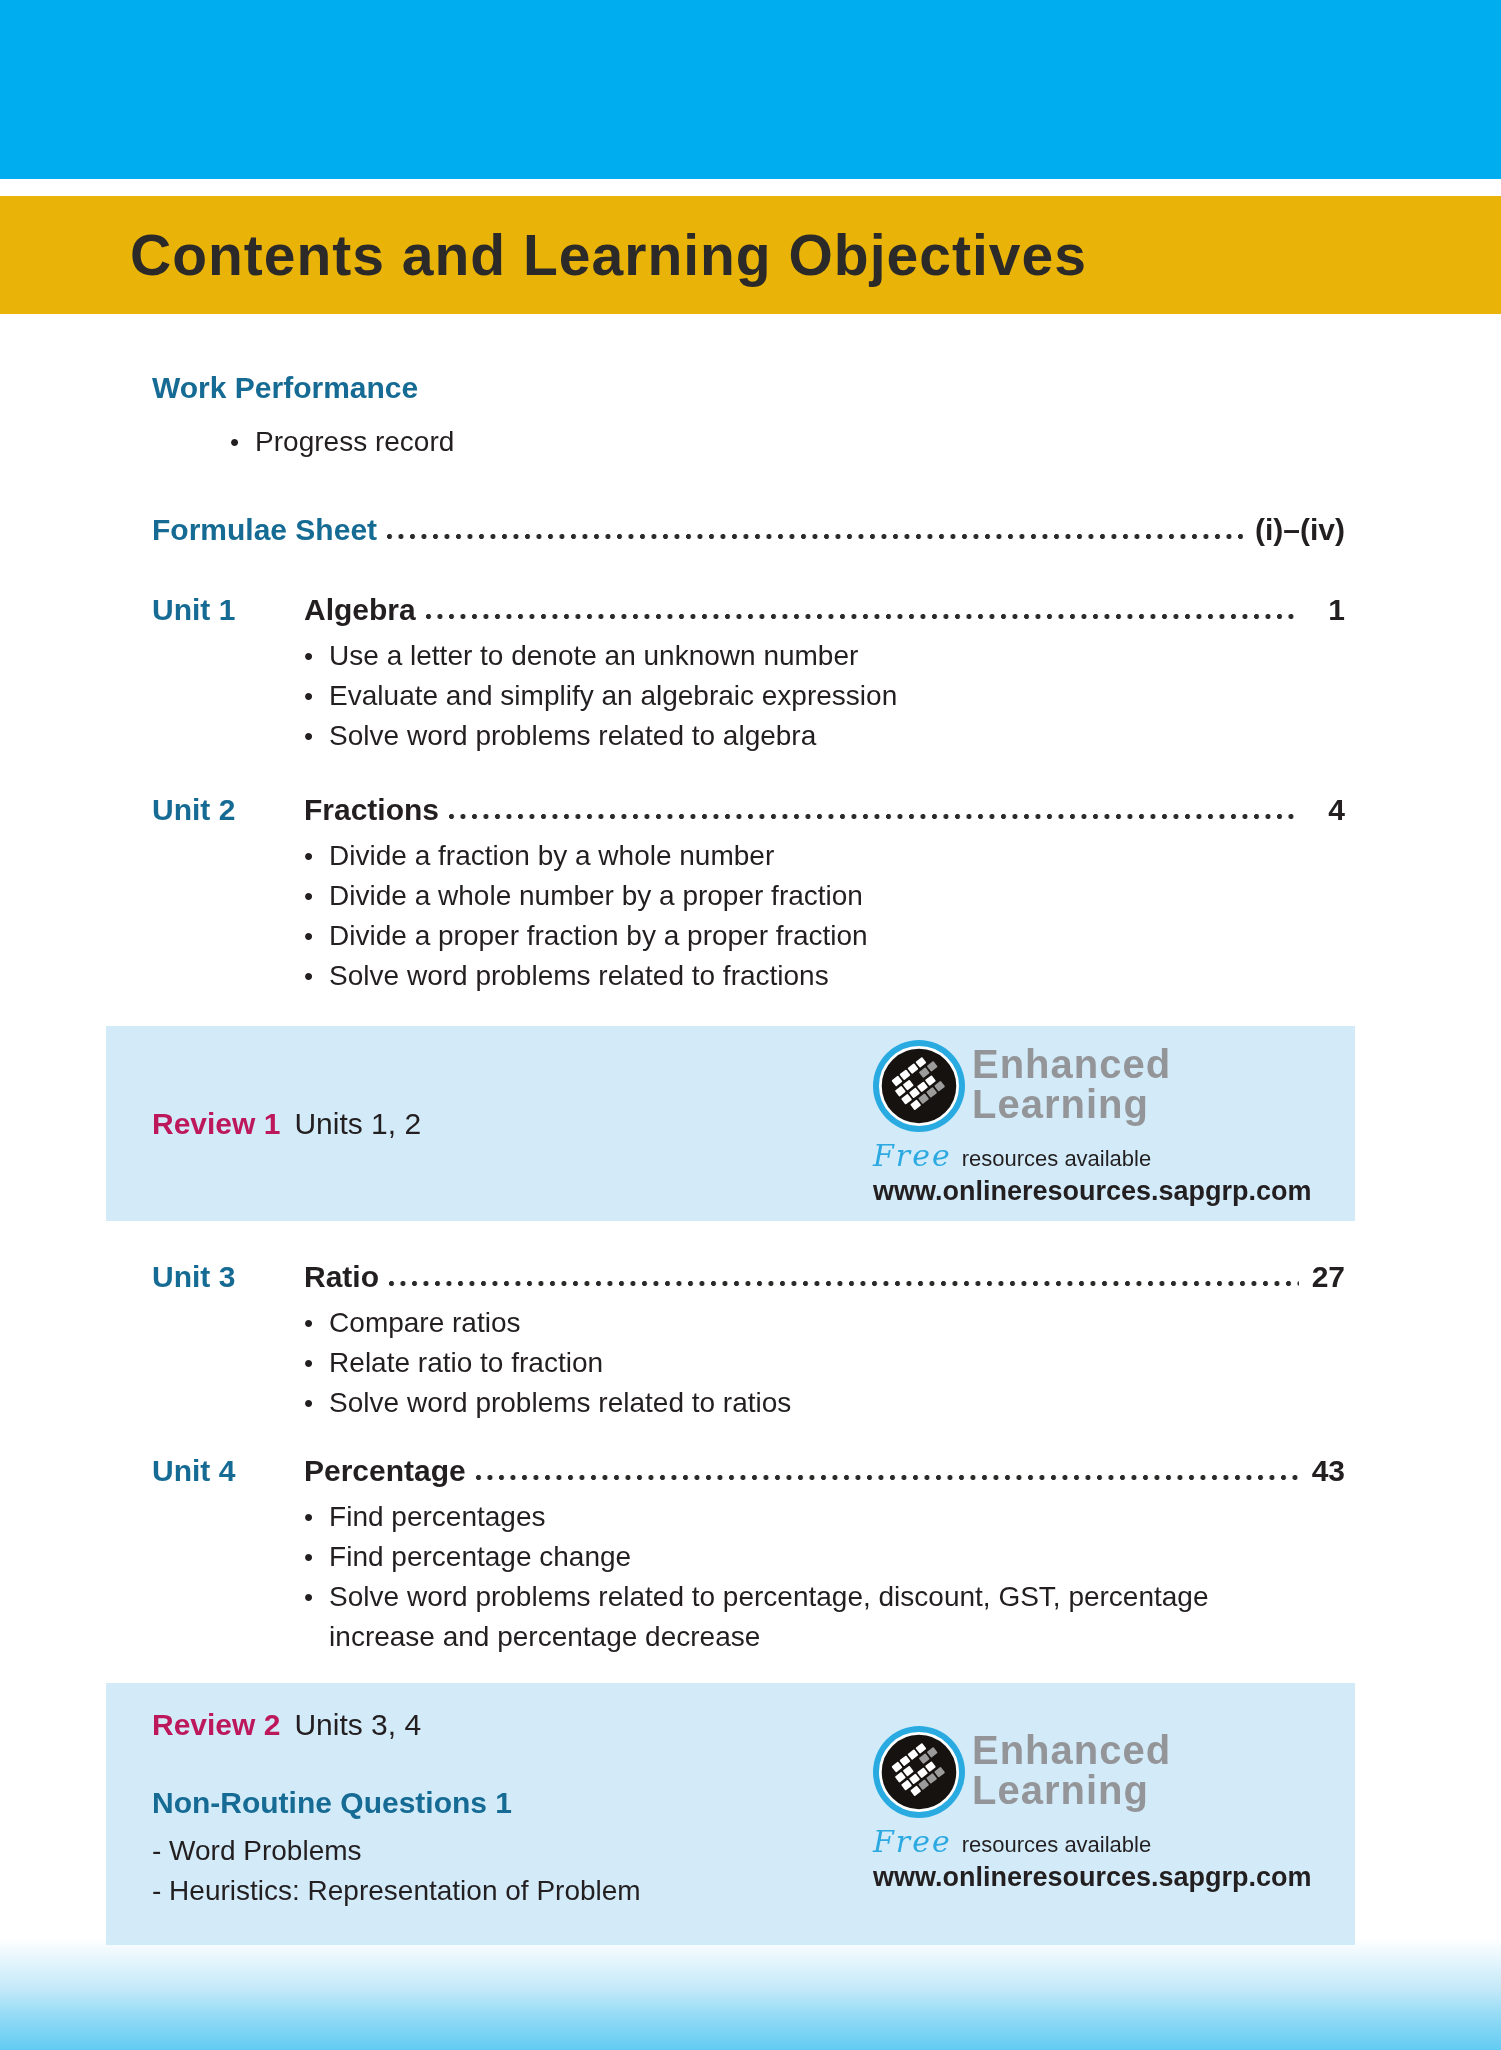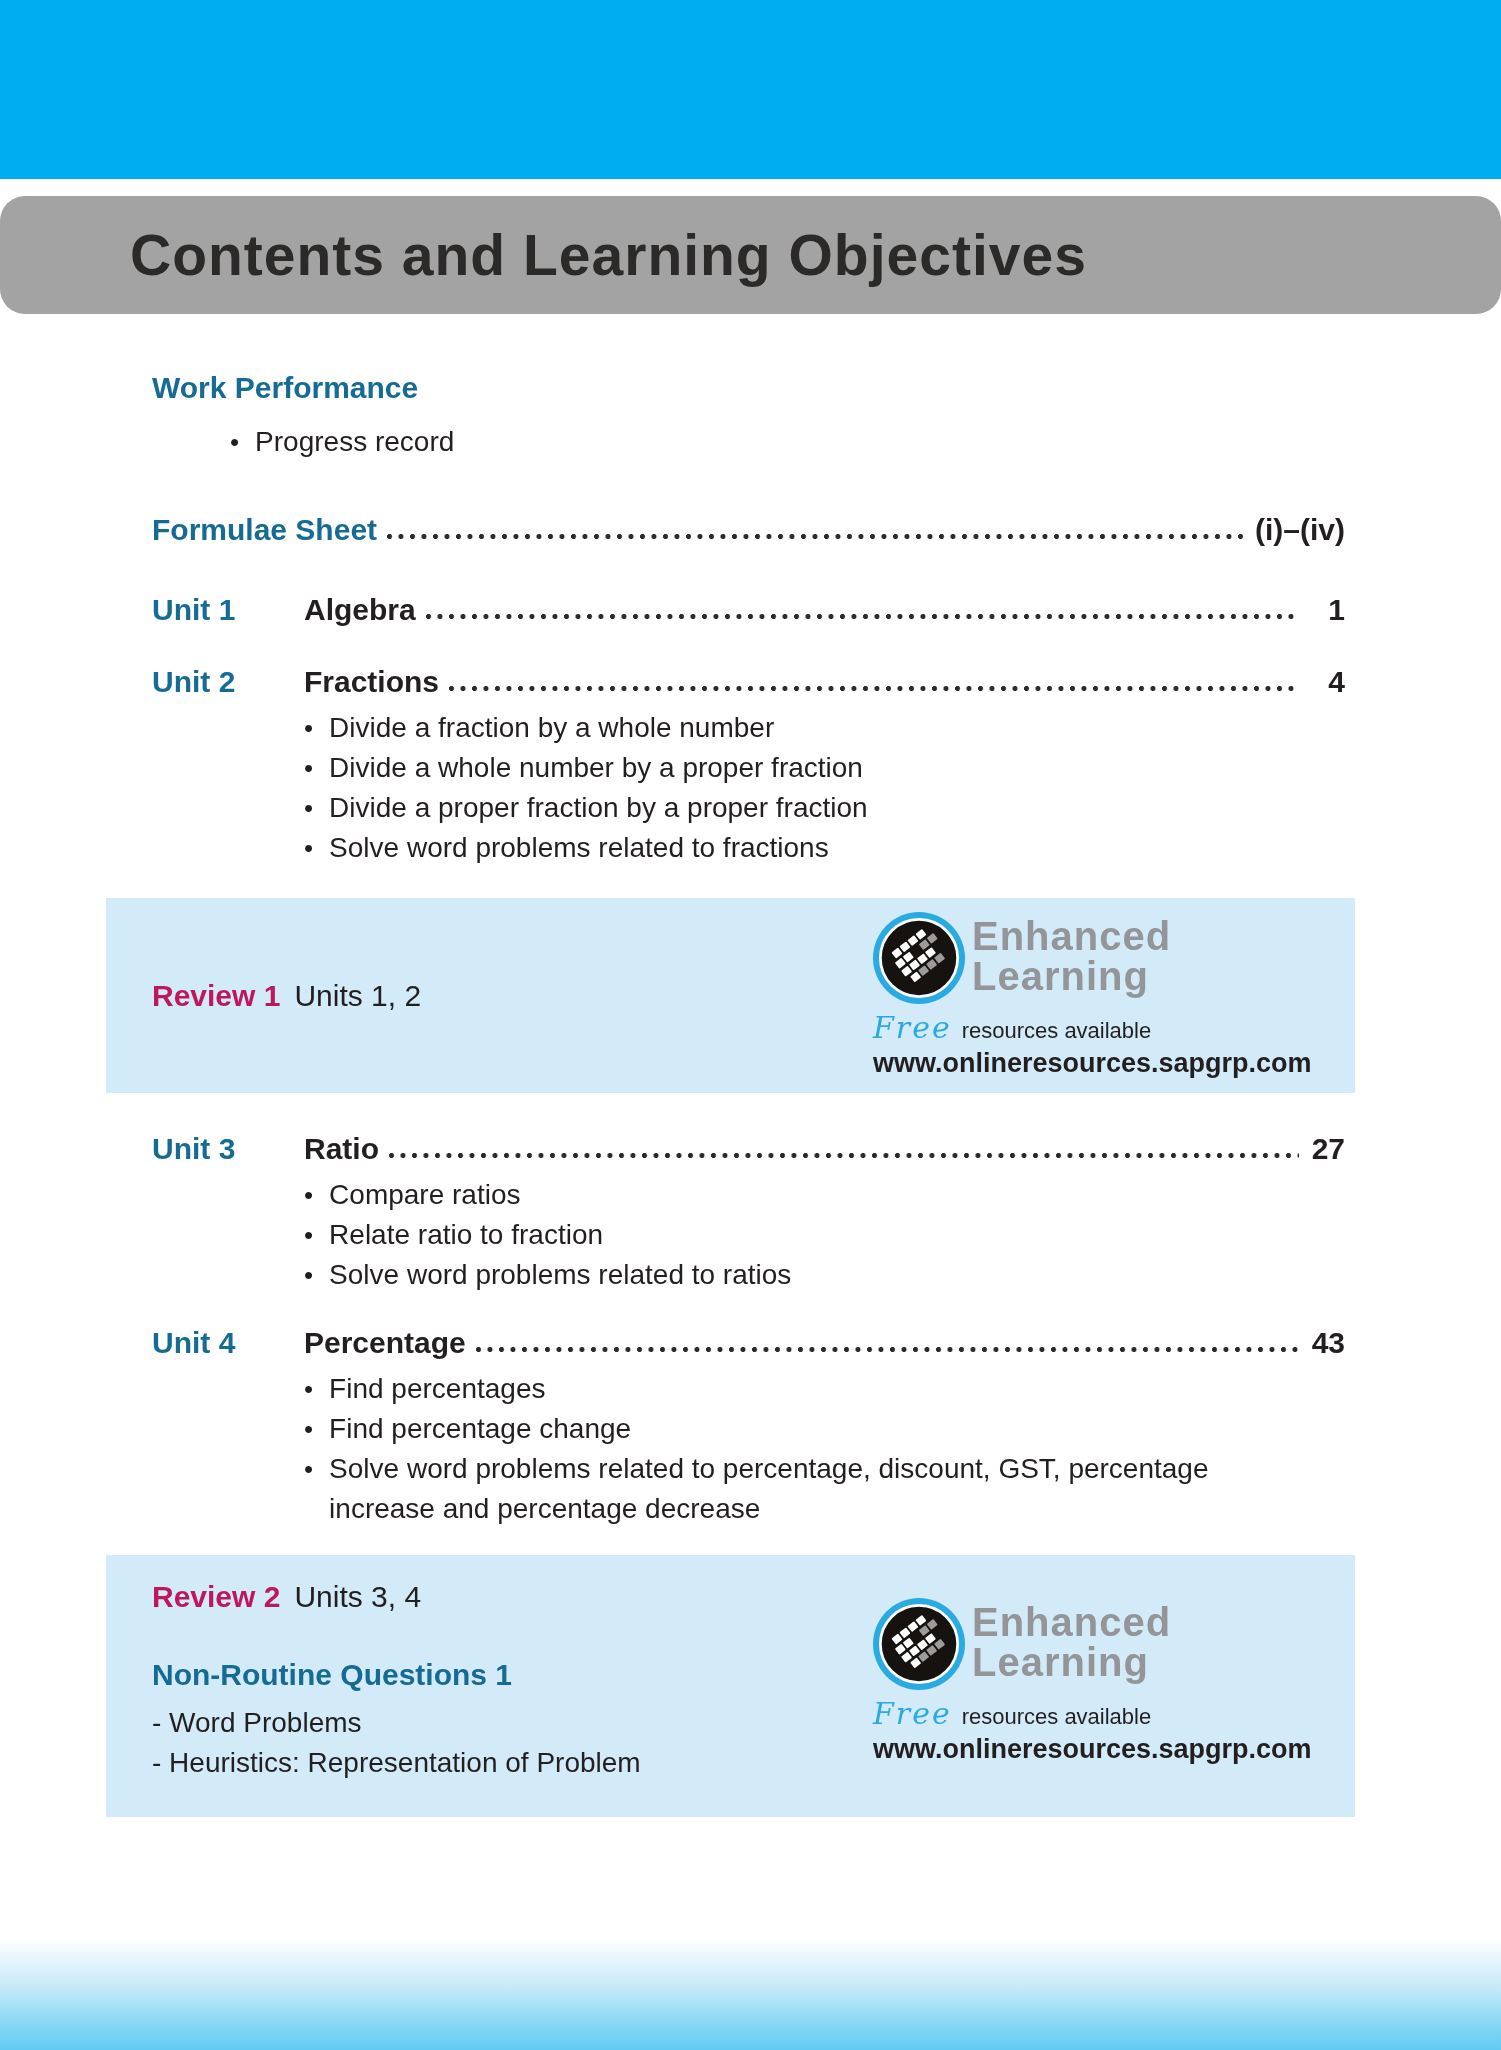--- a/index.html
+++ b/index.html
@@ -14,24 +14,23 @@
     overflow: hidden;
   }
 
   
   .band-top {
     position: absolute; top: 0; left: 0; right: 0; height: 179px;
     background: #00AEEF;
   }
   .band-title {
     position: absolute; top: 196px; left: 0; right: 0; height: 118px;
-    background: #a3a3a3;
+    background: #eab308;
     display: flex; align-items: center;
     padding-left: 130px;
-    border-radius: 25px;
   }
   .band-title h1 {
     font-size: 57px;
     font-weight: 800;
     letter-spacing: 1px;
     color: #2B2A29;
   }
 
   
   .band-bottom {
@@ -154,20 +153,34 @@
       <span class="page-num">(i)–(iv)</span>
     </div>
 
     <section class="unit unit-1">
       <div class="toc-row">
         <span class="unit-label">Unit 1</span>
         <span class="unit-title">Algebra</span>
         <span class="leader"></span>
         <span class="page-num">1</span>
       </div>
+      <ul class="objectives">
+        <li>
+            <span class="dot"></span>
+            <span class="li-text">Use a letter to denote an unknown number</span>
+          </li>
+        <li>
+            <span class="dot"></span>
+            <span class="li-text">Evaluate and simplify an algebraic expression</span>
+          </li>
+        <li>
+            <span class="dot"></span>
+            <span class="li-text">Solve word problems related to algebra</span>
+          </li>
+      </ul>
     </section>
 
     <section class="unit unit-2">
       <div class="toc-row">
         <span class="unit-label">Unit 2</span>
         <span class="unit-title">Fractions</span>
         <span class="leader"></span>
         <span class="page-num">4</span>
       </div>
       <ul class="objectives">

